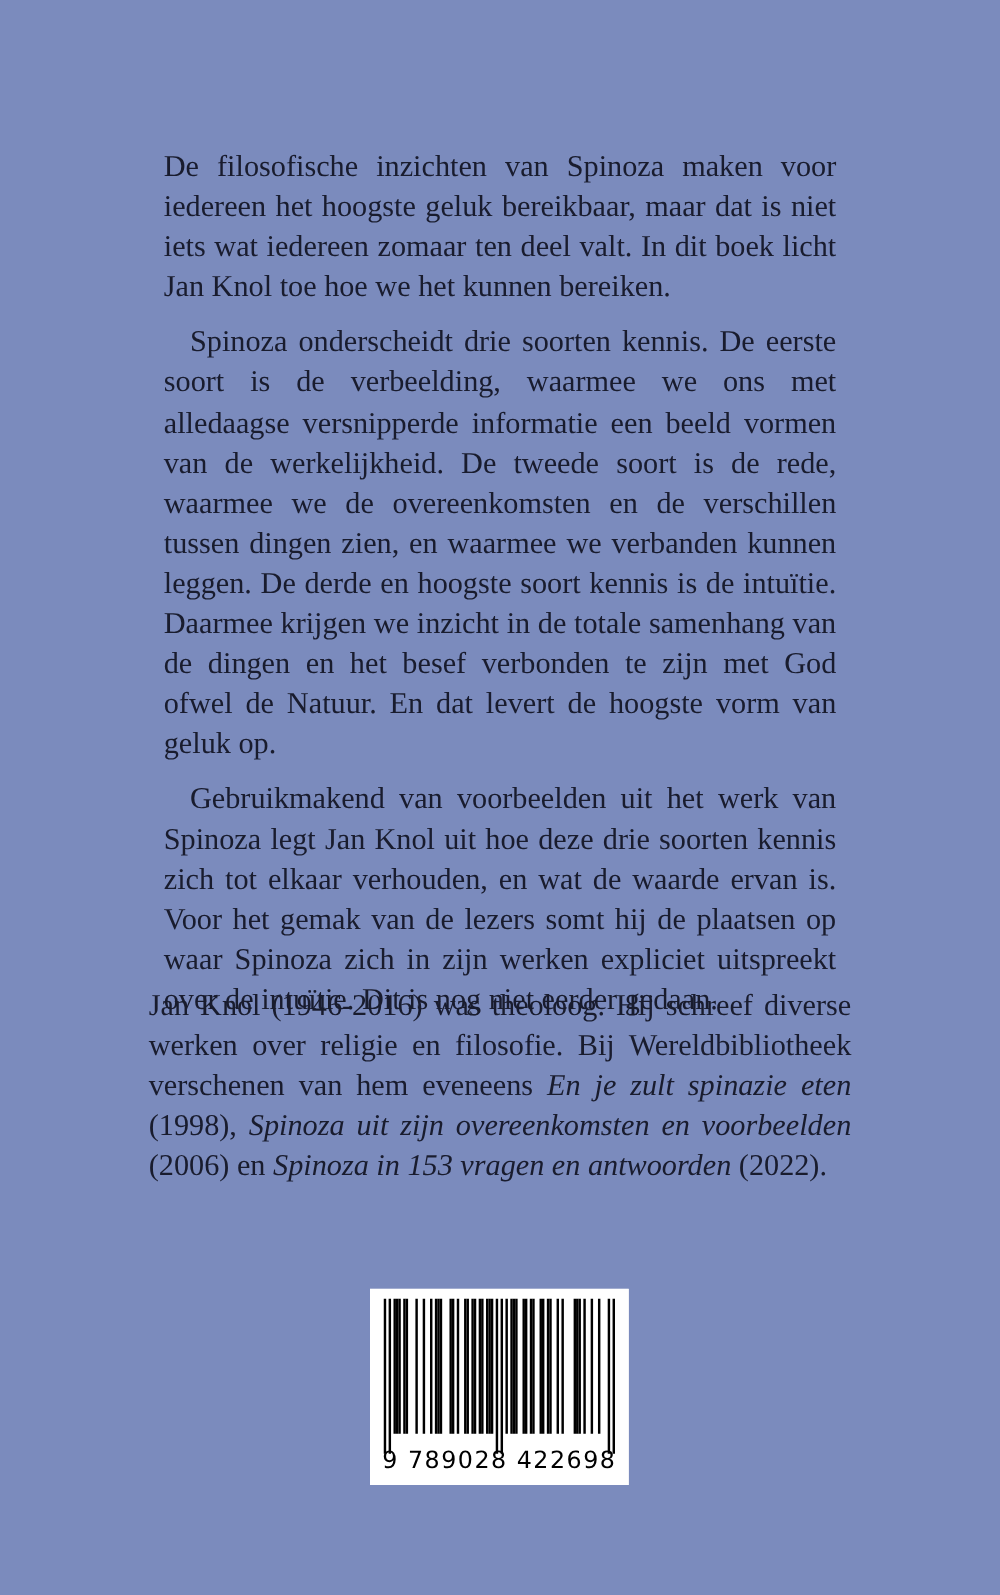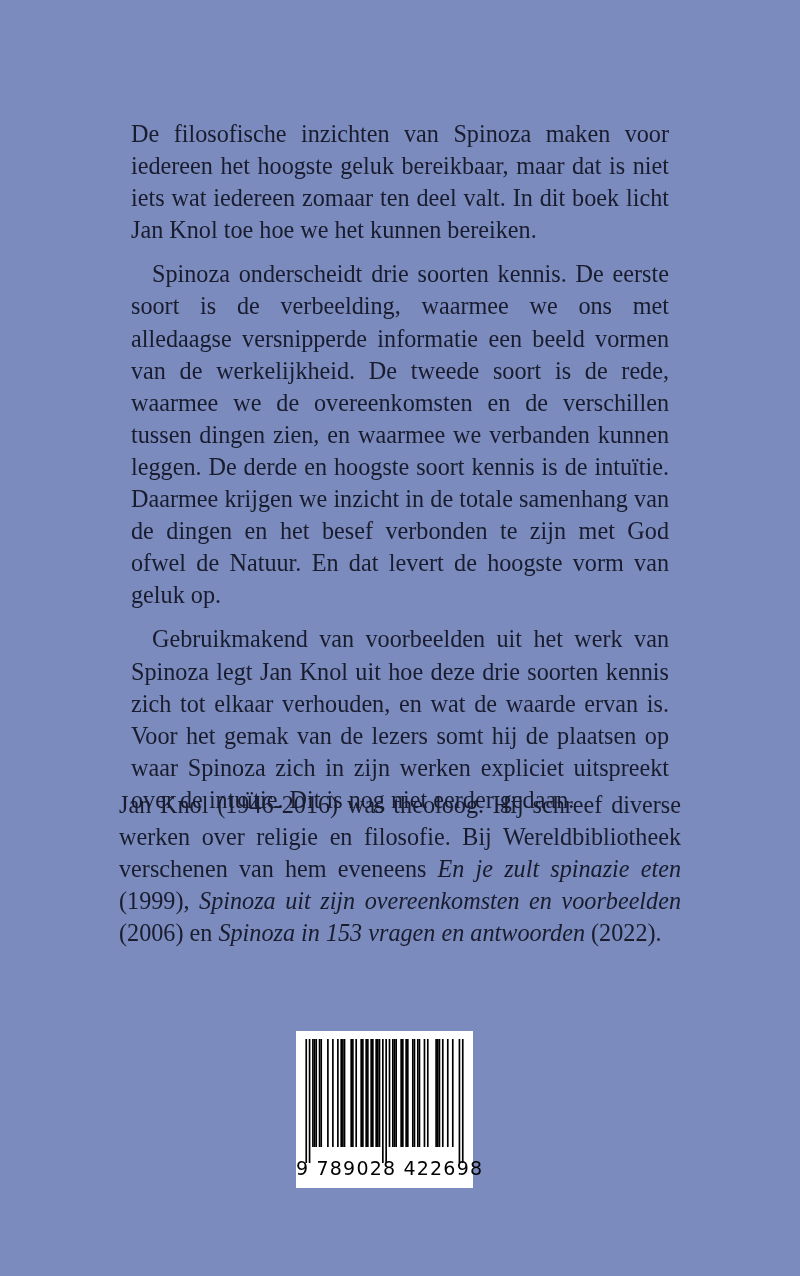--- a/index.html
+++ b/index.html
@@ -55,21 +55,21 @@
     text-justify: inter-word;
   }
   .bio p { margin: 0; }
   .bio i, .blurb i { font-style: italic; }
 
   
   .barcode-box {
     position: absolute;
     left: 296px;
     top: 1031px;
-    width: 177px;
+    width: 207px;
     height: 157px;
     background: #ffffff;
     box-sizing: border-box;
   }
   .barcode-inner {
     position: absolute;
     left: 0;
     top: 0;
     width: 100%;
     height: 100%;
@@ -109,21 +109,21 @@
 
 <div class="cover">
 
   <div class="blurb">
     <p>De filosofische inzichten van Spinoza maken voor iedereen het hoogste geluk bereikbaar, maar dat is niet iets wat iedereen zomaar ten deel valt. In dit boek licht Jan Knol toe hoe we het kunnen bereiken.</p>
     <p class="indented">Spinoza onderscheidt drie soorten kennis. De eerste soort is de verbeelding, waarmee we ons met alledaagse versnipperde informatie een beeld vormen van de werkelijkheid. De tweede soort is de rede, waarmee we de overeenkomsten en de verschillen tussen dingen zien, en waarmee we verbanden kunnen leggen. De derde en hoogste soort kennis is de intuïtie. Daarmee krijgen we inzicht in de totale samenhang van de dingen en het besef verbonden te zijn met God ofwel de Natuur. En dat levert de hoogste vorm van geluk op.</p>
     <p class="indented">Gebruikmakend van voorbeelden uit het werk van Spinoza legt Jan Knol uit hoe deze drie soorten kennis zich tot elkaar verhouden, en wat de waarde ervan is. Voor het gemak van de lezers somt hij de plaatsen op waar Spinoza zich in zijn werken expliciet uitspreekt over de intuïtie. Dit is nog niet eerder gedaan.</p>
   </div>
 
   <div class="bio">
-    <p><span>Jan Knol (1946-2016) was theoloog. Hij schreef diverse werken over religie en filosofie. Bij Wereldbibliotheek verschenen van hem eveneens </span><i>En je zult spinazie eten</i><span> (1999), </span><i>Spinoza uit zijn overeenkomsten en voorbeelden</i><span> (2006) en </span><i>Spinoza in 153 vragen en antwoorden</i><span> (2022).</span></p>
+    <p><span>Jan Knol (1946-2016) was theoloog. Hij schreef diverse werken over religie en filosofie. Bij Wereldbibliotheek verschenen van hem eveneens </span><i>En je zult spinazie eten</i><span> (1998), </span><i>Spinoza uit zijn overeenkomsten en voorbeelden</i><span> (2006) en </span><i>Spinoza in 153 vragen en antwoorden</i><span> (2022).</span></p>
   </div>
 
   <div class="barcode-box">
     <div class="barcode-inner">
       <svg class="barcode-svg" viewBox="0 0 207 157" preserveAspectRatio="none">
         <rect x="0" y="0" width="207" height="157" fill="#ffffff"></rect>
         <g id="bars" fill="#000000">
             <rect x="11.000" y="8" width="1.947" height="124" fill="#000000"></rect>
             <rect x="14.895" y="8" width="1.947" height="124" fill="#000000"></rect>
             <rect x="18.789" y="8" width="1.947" height="108" fill="#000000"></rect>

